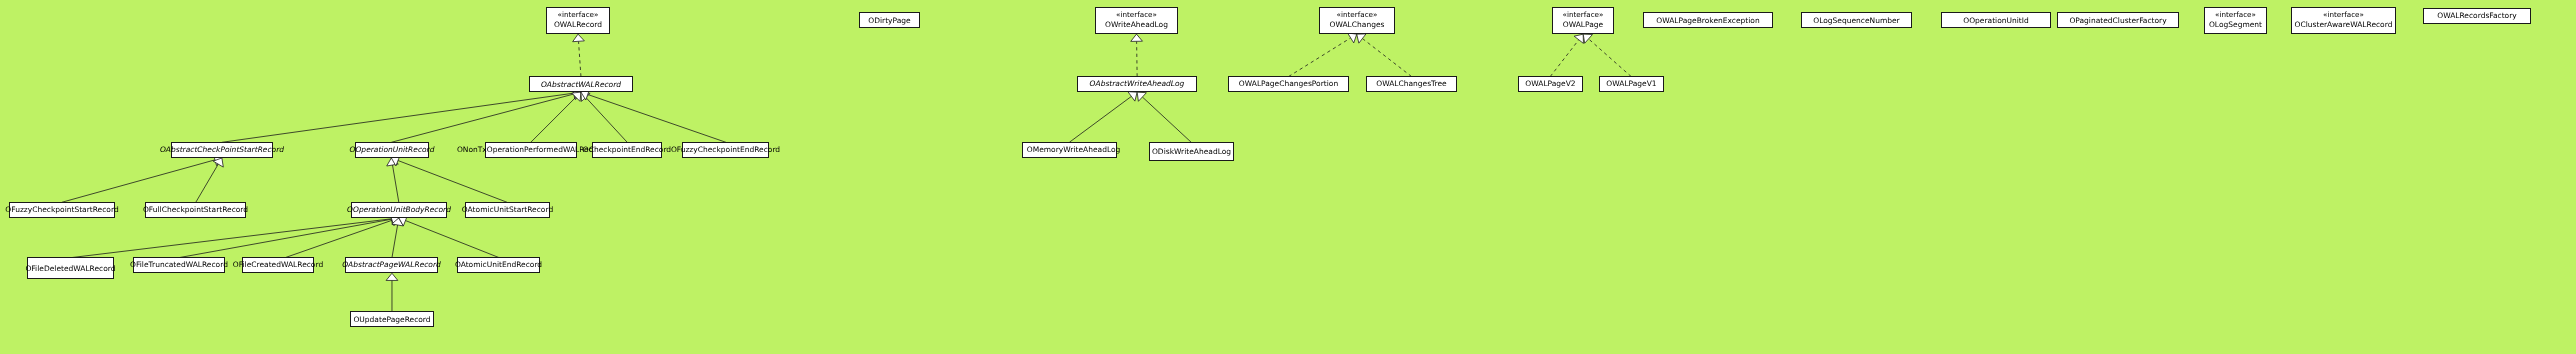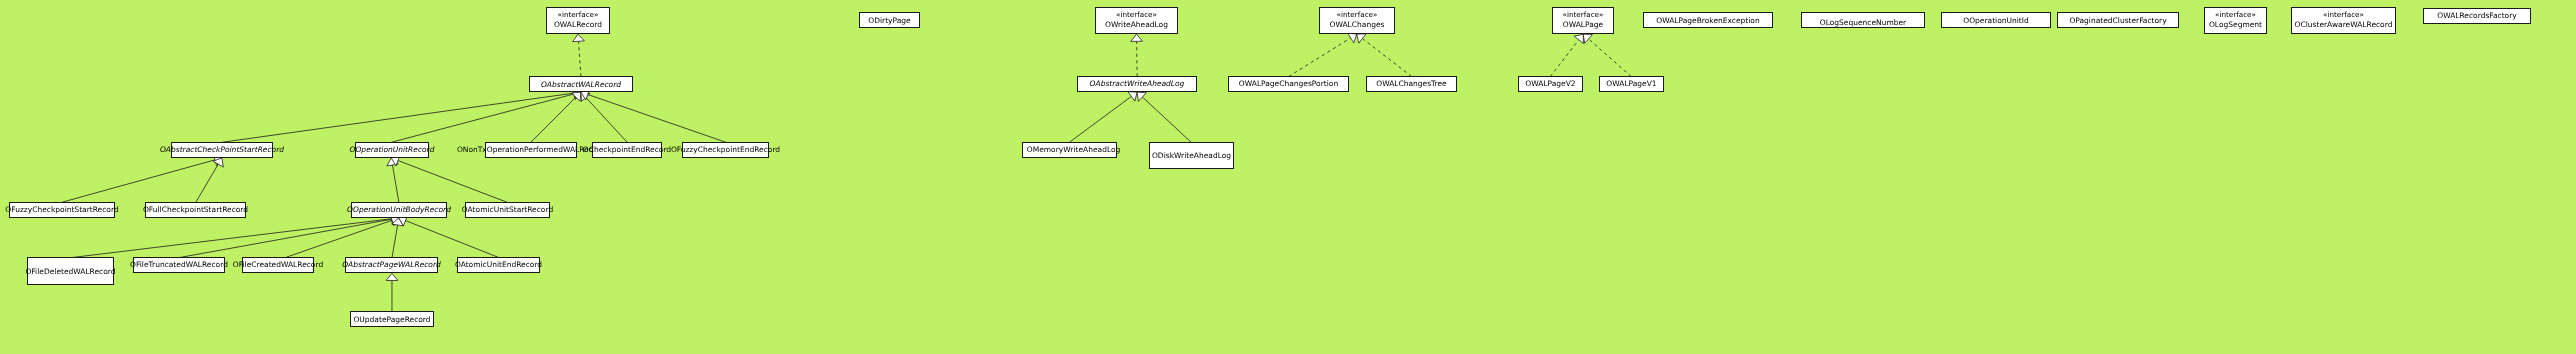--- a/index.html
+++ b/index.html
@@ -165,21 +165,21 @@
       <div class="stereo">«interface»</div>
       <div class="nm">OWALChanges</div>
     </div>
     <div class="node" style="left: 1552px; top: 6.5px; width: 62px; height: 27px;">
       <div class="stereo">«interface»</div>
       <div class="nm">OWALPage</div>
     </div>
     <div class="node" style="left: 1643px; top: 12.4px; width: 130px; height: 15.6px;">
       <div class="nm">OWALPageBrokenException</div>
     </div>
-    <div class="node" style="left: 1801px; top: 12.4px; width: 124px; height: 15.6px; justify-content: flex-end;">
+    <div class="node" style="left: 1801px; top: 12.4px; width: 111px; height: 15.6px;">
       <div class="nm">OLogSequenceNumber</div>
     </div>
     <div class="node" style="left: 1941px; top: 12.4px; width: 110px; height: 15.6px;">
       <div class="nm">OOperationUnitId</div>
     </div>
     <div class="node" style="left: 2057px; top: 12.4px; width: 122px; height: 15.6px;">
       <div class="nm">OPaginatedClusterFactory</div>
     </div>
     <div class="node" style="left: 2204px; top: 6.5px; width: 63px; height: 27px;">
       <div class="stereo">«interface»</div>
@@ -221,36 +221,36 @@
     </div>
     <div class="node" style="left: 592px; top: 142px; width: 70px; height: 15.6px;">
       <div class="nm">OCheckpointEndRecord</div>
     </div>
     <div class="node" style="left: 682px; top: 142px; width: 87px; height: 15.6px;">
       <div class="nm">OFuzzyCheckpointEndRecord</div>
     </div>
     <div class="node" style="left: 1022px; top: 142px; width: 95px; height: 15.6px; padding-left: 12px;">
       <div class="nm">OMemoryWriteAheadLog</div>
     </div>
-    <div class="node" style="left: 1149px; top: 142px; width: 85px; height: 27px;">
+    <div class="node" style="left: 1149px; top: 142px; width: 85px; height: 19px;">
       <div class="nm">ODiskWriteAheadLog</div>
     </div>
     <div class="node" style="left: 9px; top: 202px; width: 106px; height: 15.6px;">
       <div class="nm">OFuzzyCheckpointStartRecord</div>
     </div>
     <div class="node" style="left: 145px; top: 202px; width: 101px; height: 15.6px;">
       <div class="nm">OFullCheckpointStartRecord</div>
     </div>
     <div class="node abstract" style="left: 351px; top: 202px; width: 96px; height: 15.6px; text-align: right;">
       <div class="nm">OOperationUnitBodyRecord</div>
     </div>
     <div class="node" style="left: 465px; top: 202px; width: 85px; height: 15.6px;">
       <div class="nm">OAtomicUnitStartRecord</div>
     </div>
-    <div class="node" style="left: 27px; top: 257px; width: 87px; height: 28px;">
+    <div class="node" style="left: 27px; top: 257px; width: 87px; height: 22px;">
       <div class="nm">OFileDeletedWALRecord</div>
     </div>
     <div class="node" style="left: 133px; top: 257px; width: 92px; height: 15.6px;">
       <div class="nm">OFileTruncatedWALRecord</div>
     </div>
     <div class="node" style="left: 242px; top: 257px; width: 72px; height: 15.6px;">
       <div class="nm">OFileCreatedWALRecord</div>
     </div>
     <div class="node abstract" style="left: 345px; top: 257px; width: 93px; height: 15.6px;">
       <div class="nm">OAbstractPageWALRecord</div>

